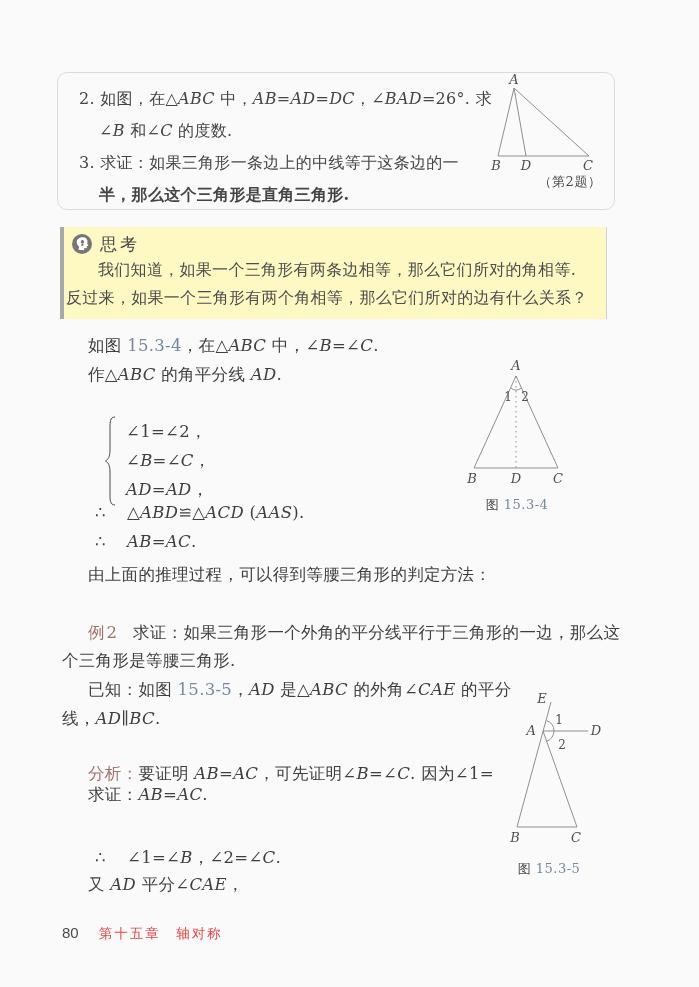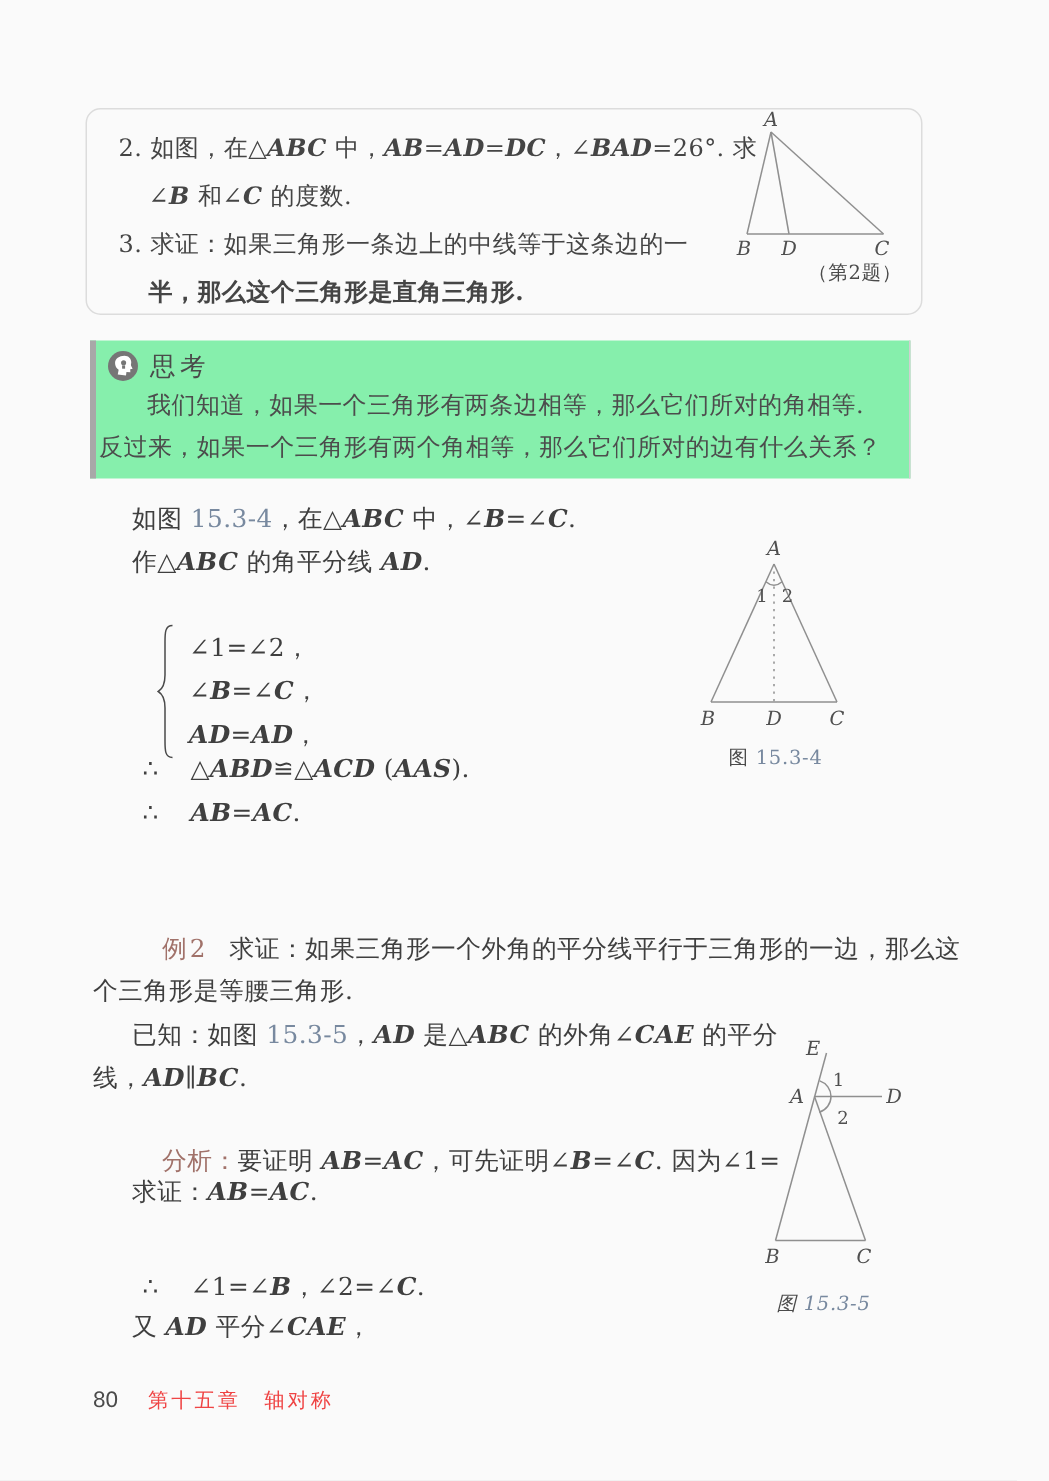--- a/index.html
+++ b/index.html
@@ -3,30 +3,30 @@
 <meta charset="utf-8">
 <style>
   html,body{margin:0;padding:0;background:#e9e9e9;}
   .page{
     position:relative;width:699px;height:987px;margin:0 auto;
     background:#fafafa;overflow:hidden;
     font-family:"DejaVu Serif","Liberation Serif",serif;
     color:var(--text,#3f3f3f);
   }
   .ln{position:absolute;height:26px;font-size:16.5px;line-height:24px;white-space:nowrap;letter-spacing:0.3px;}
-  .ln i{font-style:italic;font-weight:bold;}
+  .ln i{font-style:italic;}
   .box{position:absolute;left:57px;top:72px;width:556px;height:136px;border:1.5px solid #dcdcdc;border-radius:10px;background:transparent;}
   .box .ln{font-size:16px;color:#454545;}
-  .think{position:absolute;left:60px;top:227px;width:547px;height:92px;background:#86efac;}
+  .think{position:absolute;left:60px;top:227px;width:547px;height:92px;background:#fef9c3;}
   .think .bar{position:absolute;left:0;top:0;width:4px;height:92px;background:#a8a8a8;}
   .think .edge{position:absolute;right:0;top:0;width:1px;height:92px;background:#d0d0d0;}
   .think .title{position:absolute;left:40px;top:6px;font-size:17px;letter-spacing:3px;color:#4a4a4a;}
   .think .ln{font-size:16px;color:#4c4c4c;}
   .icon{position:absolute;left:11px;top:6px;width:22px;height:22px;}
-  .accent-label{color:var(--accent_label,#a1726a);margin-left:20px;}
+  .accent-label{color:var(--accent_label,#a1726a);}
   .accent-rule{color:var(--accent_rule,#ab8a8c);}
   .figref{color:var(--fig_ref,#78899f);}
   .sym{display:inline-block;width:32px;}
   .caption{position:absolute;text-align:center;font-size:13px;color:#4a4a4a;letter-spacing:0.5px;}
   svg.fig{position:absolute;overflow:visible;}
   svg.fig line, svg.fig path{stroke:#8f8f8f;stroke-width:1;fill:none;}
   svg.fig text{font-family:"DejaVu Serif","Liberation Serif",serif;font-style:italic;font-size:13px;fill:#4f4f4f;}
   svg.fig text.num{font-style:normal;font-size:12px;}
   .footer{position:absolute;left:62px;top:924px;font-size:15px;color:#4a4a4a;}
   .footer .pn{font-family:"Liberation Sans","DejaVu Sans",sans-serif;}
@@ -83,20 +83,21 @@
   <div class="ln" style="left:126px;top:449px;">∠<i>B</i>=∠<i>C</i>，</div>
   <div class="ln" style="left:126px;top:478px;"><i>AD</i>=<i>AD</i>，</div>
 
   <div class="ln" style="left:95px;top:501px;">
     <span class="sym">∴</span><span>△<i>ABD</i>≌△<i>ACD</i> (<i>AAS</i>).</span>
   </div>
   <div class="ln" style="left:95px;top:530px;">
     <span class="sym">∴</span><span><i>AB</i>=<i>AC</i>.</span>
   </div>
 
+  <div class="ln" style="left:88px;top:563px;">由上面的推理过程，可以得到等腰三角形的判定方法：</div>
 
   <div class="ln" style="left:88px;top:621px;">
     <span class="accent-label" style="letter-spacing:2px;margin-right:14px;">例2</span><span>求证：如果三角形一个外角的平分线平行于三角形的一边，那么这</span>
   </div>
   <div class="ln" style="left:62px;top:649px;">个三角形是等腰三角形.</div>
 
   <div class="ln" style="left:88px;top:678px;">
     <span>已知：如图 </span><span class="figref">15.3-5</span><span>，<i>AD</i> 是△<i>ABC</i> 的外角∠<i>CAE</i> 的平分</span>
   </div>
   <div class="ln" style="left:62px;top:707px;">线，<i>AD</i>∥<i>BC</i>.</div>
@@ -135,21 +136,21 @@
     <line x1="27" y1="141" x2="87" y2="141"></line>
     <path d="M56.5 34.6 A 11 11 0 0 1 64 45 A 11 11 0 0 1 56.2 55.5"></path>
     <text x="52" y="17" text-anchor="middle">E</text>
     <text x="46" y="49" text-anchor="end">A</text>
     <text x="106" y="49" text-anchor="middle">D</text>
     <text x="25" y="156" text-anchor="middle">B</text>
     <text x="86" y="156" text-anchor="middle">C</text>
     <text class="num" x="69" y="38" text-anchor="middle">1</text>
     <text class="num" x="72" y="63" text-anchor="middle">2</text>
   </svg>
-  <div class="caption" style="left:490px;top:860px;width:118px;font-style:italic;">
+  <div class="caption" style="left:490px;top:860px;width:118px;">
     <span>图 </span><span class="figref">15.3-5</span>
   </div>
 
   <div class="footer">
     <span class="pn">80</span><span class="ch">第十五章　轴对称</span>
   </div>
 
 </div>
 
 </body></html>

